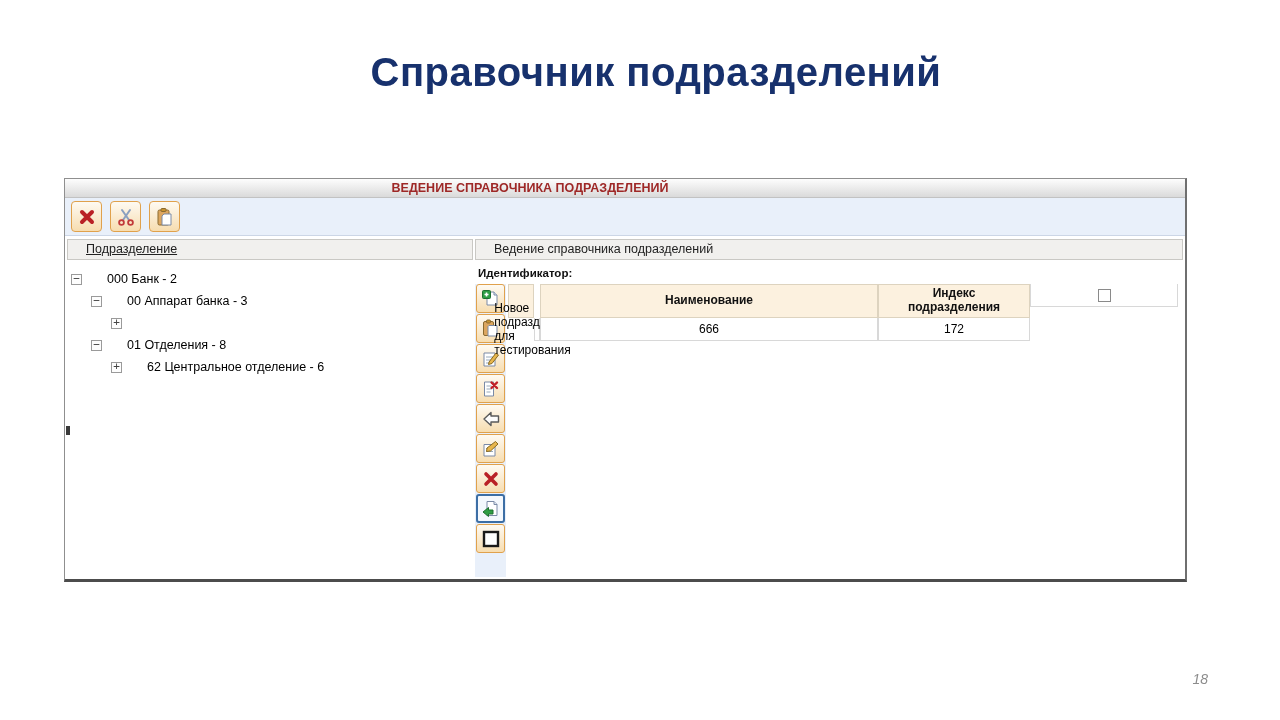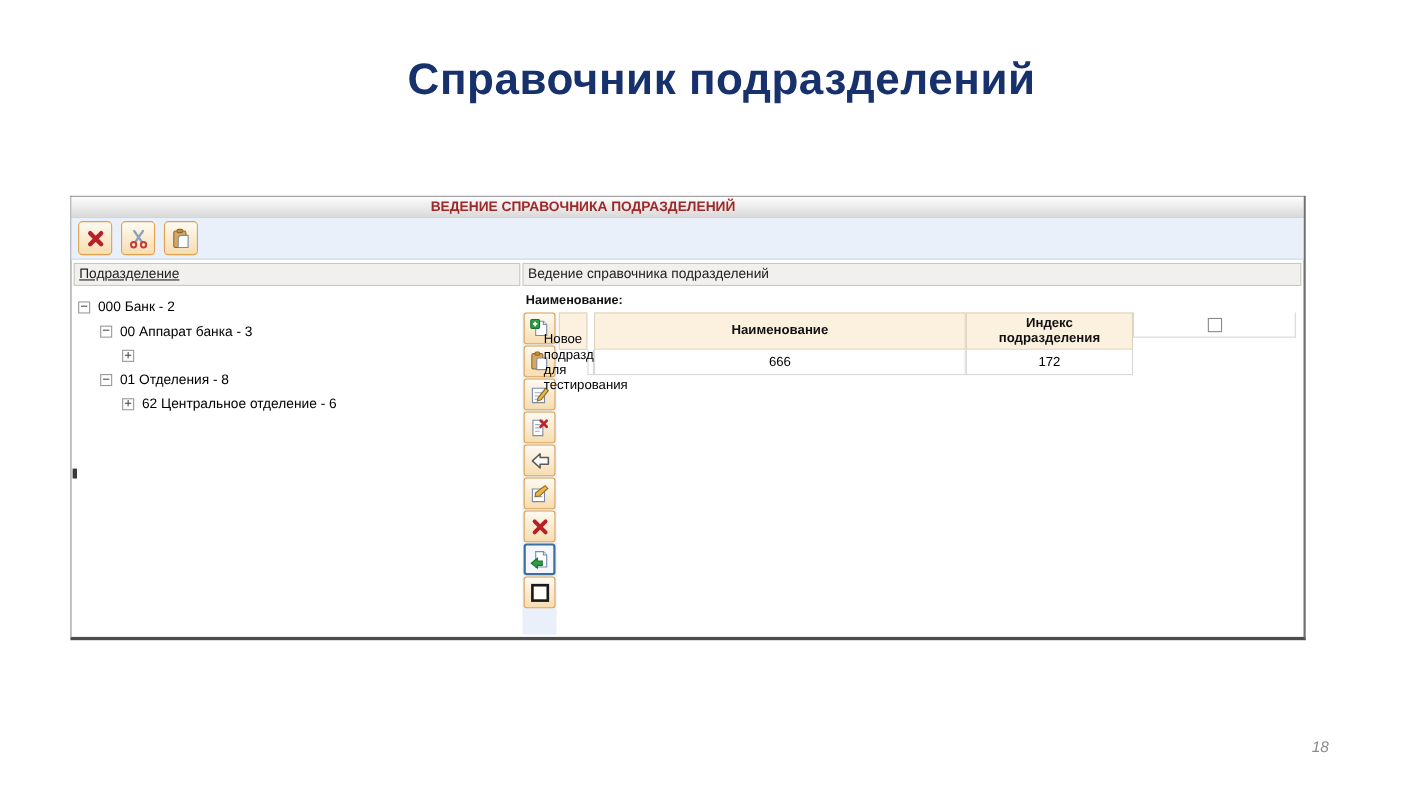--- a/index.html
+++ b/index.html
@@ -34,32 +34,32 @@
 
   .tb-btn { width:31px; height:31px; border:1px solid #e0a14c; border-radius:4px;
             background:linear-gradient(#fefaf2,#f7ddb0);
             display:flex; align-items:center; justify-content:center; cursor:pointer; }
 
   
   .win-body { flex:1; display:flex; padding:3px 2px 2px 2px; gap:2px; min-height:0; }
 
   .tree-panel { width:406px; flex:none; display:flex; flex-direction:column; }
   .panel-header { height:21px; flex:none; background:#f1f0ee; border:1px solid #c9c8c4;
-                  font-size:12.5px; color:#222; line-height:19px; padding-left:4px; }
+                  font-size:12.5px; color:#222; line-height:19px; padding-left:18px; }
   .tree-panel .panel-header span { text-decoration:underline; }
   .tree-area { flex:1; background:#ffffff; padding-top:8px; }
 
   .tree-row { display:flex; align-items:center; height:22px; font-size:12.5px; color:#000; }
   .tree-row.ind-0 { margin-left:4px; }
   .tree-row.ind-1 { margin-left:24px; }
   .tree-row.ind-2 { margin-left:44px; }
   .expander { width:11px; height:11px; flex:none; border:1px solid #9a9a9a; background:#fdfdfd;
               font-size:11px; line-height:8px; text-align:center; color:#444;
               font-family:"DejaVu Sans Mono", monospace; cursor:pointer; }
-  .tree-label { margin-left:7px; white-space:nowrap;text-align:right; }
+  .tree-label { margin-left:25px; white-space:nowrap;text-align:right; }
 
   .detail-panel { flex:1; display:flex; flex-direction:column; min-width:0; }
   .section-label { font-size:11.5px; font-weight:bold; color:#111; margin:7px 0 5px 3px; }
 
   .detail-content { flex:1; display:flex; min-height:0; }
   .v-toolbar { width:31px; flex:none; background:#e9f0fa; display:flex; flex-direction:column;
                align-items:center; gap:1px; }
   .v-btn { width:29px; height:29px; flex:none; border:1px solid #e0a14c; border-radius:3px;
            background:linear-gradient(#fefaf2,#f7ddb0);
            display:flex; align-items:center; justify-content:center; cursor:pointer; }
@@ -147,21 +147,21 @@
           </div>
           <div class="tree-row ind-2">
             <span class="expander">+</span>
             <span class="tree-label">62 Центральное отделение - 6</span>
           </div>
         </div>
       </div>
 
       <div class="detail-panel">
         <div class="panel-header">Ведение справочника подразделений</div>
-        <div class="section-label">Наименование:</div>
+        <div class="section-label">Идентификатор:</div>
 
         <div class="detail-content">
 
           <div class="v-toolbar">
             <div class="v-btn">
               <span>
                 <svg width="19" height="19" viewBox="0 0 19 19">
                   <path d="M6 3 h7 l3 3 v10 h-10 z" fill="#ffffff" stroke="#7a8aa6"></path>
                   <path d="M13 3 v3 h3" fill="#dde6f2" stroke="#7a8aa6"></path>
                   <rect x="1.5" y="1.5" width="8" height="8" rx="1" fill="#2f9e44" stroke="#1e7030"></rect>

